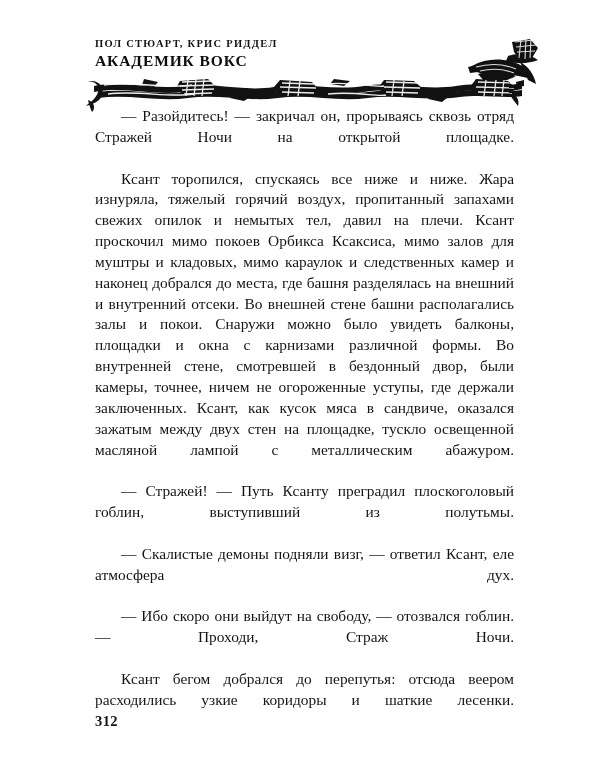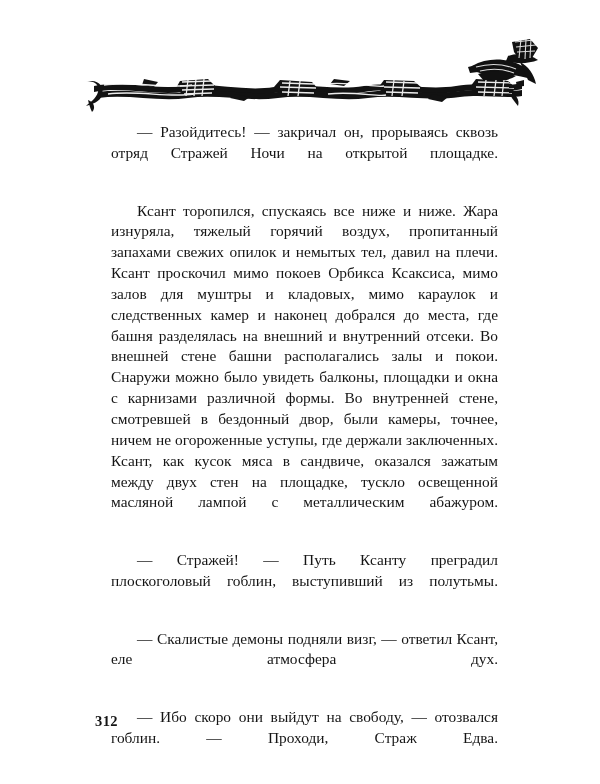--- a/index.html
+++ b/index.html
@@ -77,21 +77,21 @@
 
   
   .text-block {
     position: absolute;
     left: 95px;
     top: 106px;
     width: 419px;
   }
 
   .para {
-    margin: 16px;
+    margin: 0;
     font-size: 15.4px;
     line-height: 20.85px;
     text-align: justify;
     text-justify: inter-word;
     text-indent: 26px;
     color: #151515;
     hyphens: manual;
     word-spacing: 0.2px;
   }
 
@@ -116,20 +116,24 @@
     letter-spacing: 0.4px;
     color: #141414;
     text-align: center;
   }
 </style>
 </head>
 <body>
 
 <div class="page">
 
+  <div class="running-head">
+    <div class="authors">ПОЛ СТЮАРТ, КРИС РИДДЕЛ</div>
+    <div class="book-title">АКАДЕМИК ВОКС</div>
+  </div>
 
   <svg class="corner-illustration" viewBox="0 0 74 60">
     <g fill="#111111">
       <path d="M44 6 L62 3 L70 12 L64 22 L52 24 L46 16 Z"></path>
       <path d="M40 20 C50 16 62 18 70 24 C60 28 48 28 38 25 Z"></path>
       <path d="M4 30 C18 22 34 22 48 27 C56 30 62 36 66 44
                C54 40 42 38 30 39 C20 40 10 37 2 33 Z"></path>
       <path d="M10 38 C22 34 36 35 48 40 C40 45 28 47 16 45 Z"></path>
       <path d="M52 26 C60 30 66 38 68 48 L60 44 C57 37 54 31 52 26 Z"></path>
       <path d="M0 31 L8 29 L10 36 L2 37 Z"></path>
@@ -206,19 +210,19 @@
       <path d="M240 8 C266 5 292 12 300 10"></path>
       <path d="M244 18 C270 15 294 21 302 19"></path>
     </g>
   </svg>
 
   <div class="text-block">
     <p class="para">— Разойдитесь! — закричал он, прорываясь сквозь отряд Стражей Ночи на открытой площадке.</p>
     <p class="para">Ксант торопился, спускаясь все ниже и ниже. Жара изнуряла, тяжелый горячий воздух, пропитанный запахами свежих опилок и немытых тел, давил на плечи. Ксант проскочил мимо покоев Орбикса Ксаксиса, мимо залов для муштры и кладовых, мимо караулок и следственных камер и наконец добрался до места, где башня разделялась на внешний и внутренний отсеки. Во внешней стене башни располагались залы и покои. Снаружи можно было увидеть балконы, площадки и окна с карнизами различной формы. Во внутренней стене, смотревшей в бездонный двор, были камеры, точнее, ничем не огороженные уступы, где держали заключенных. Ксант, как кусок мяса в сандвиче, оказался зажатым между двух стен на площадке, тускло освещенной масляной лампой с металлическим абажуром.</p>
     <p class="para">— Стражей! — Путь Ксанту преградил плоскоголовый гоблин, выступивший из полутьмы.</p>
     <p class="para">— Скалистые демоны подняли визг, — ответил Ксант, еле атмосфера дух.</p>
-    <p class="para">— Ибо скоро они выйдут на свободу, — отозвался гоблин. — Проходи, Страж Едва.</p>
+    <p class="para">— Ибо скоро они выйдут на свободу, — отозвался гоблин. — Проходи, Страж Ночи.</p>
     <p class="para">Ксант бегом добрался до перепутья: отсюда веером расходились узкие коридоры и шаткие лесенки.</p>
   </div>
 
   <div class="folio">312</div>
 
 </div>
 
 </body></html>

